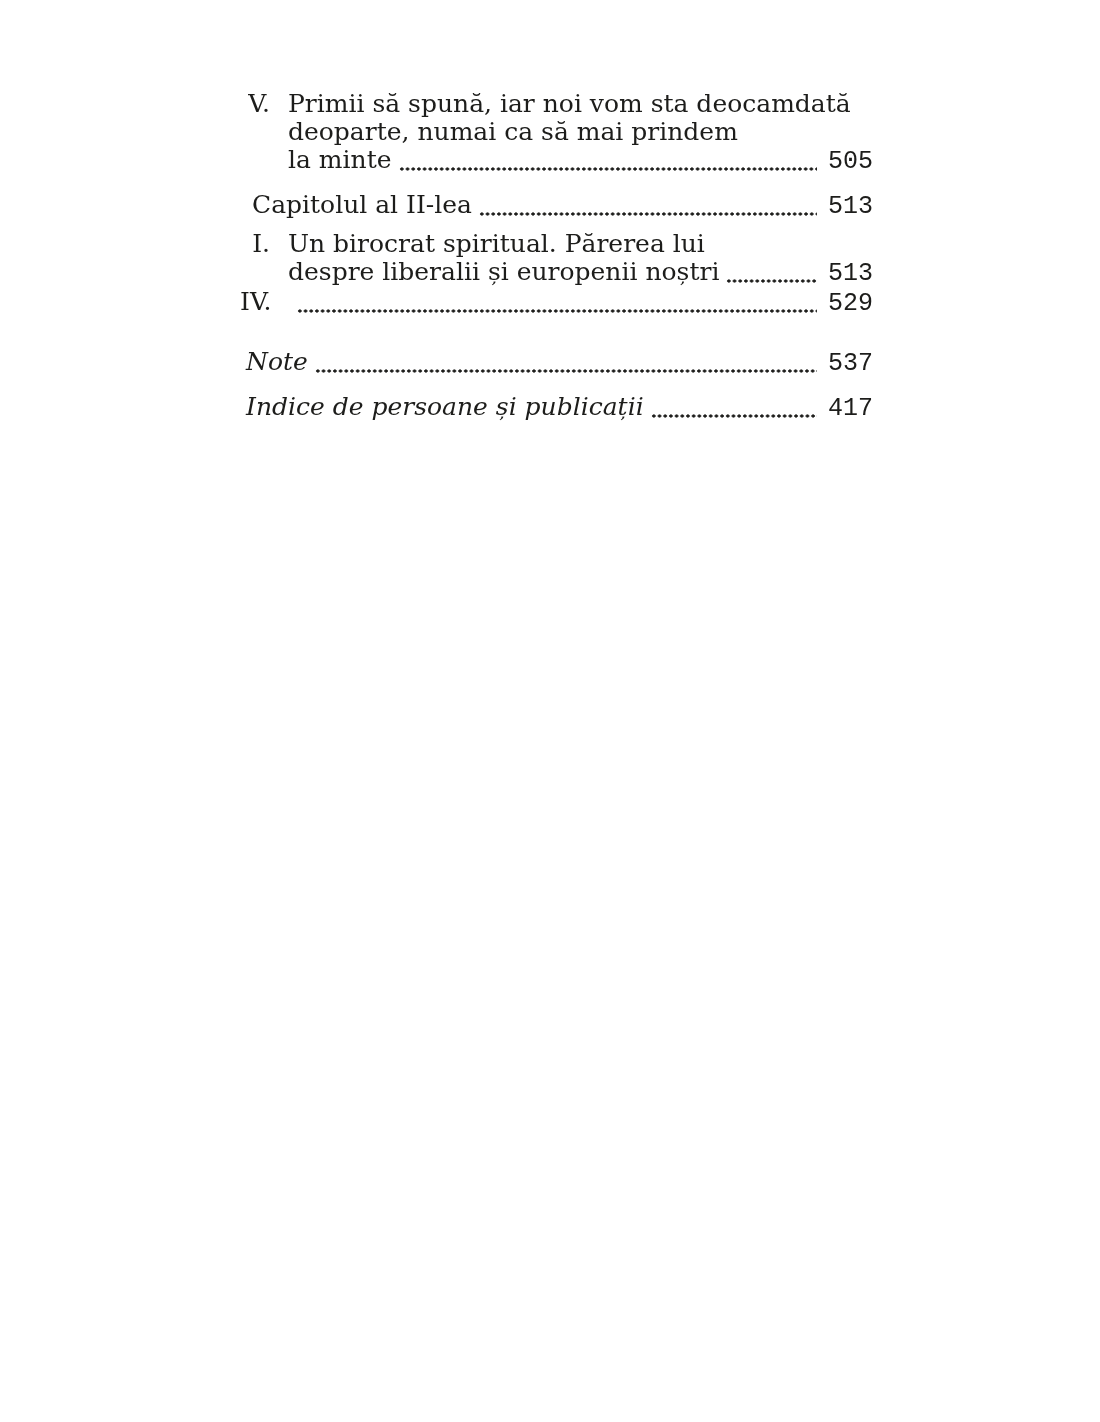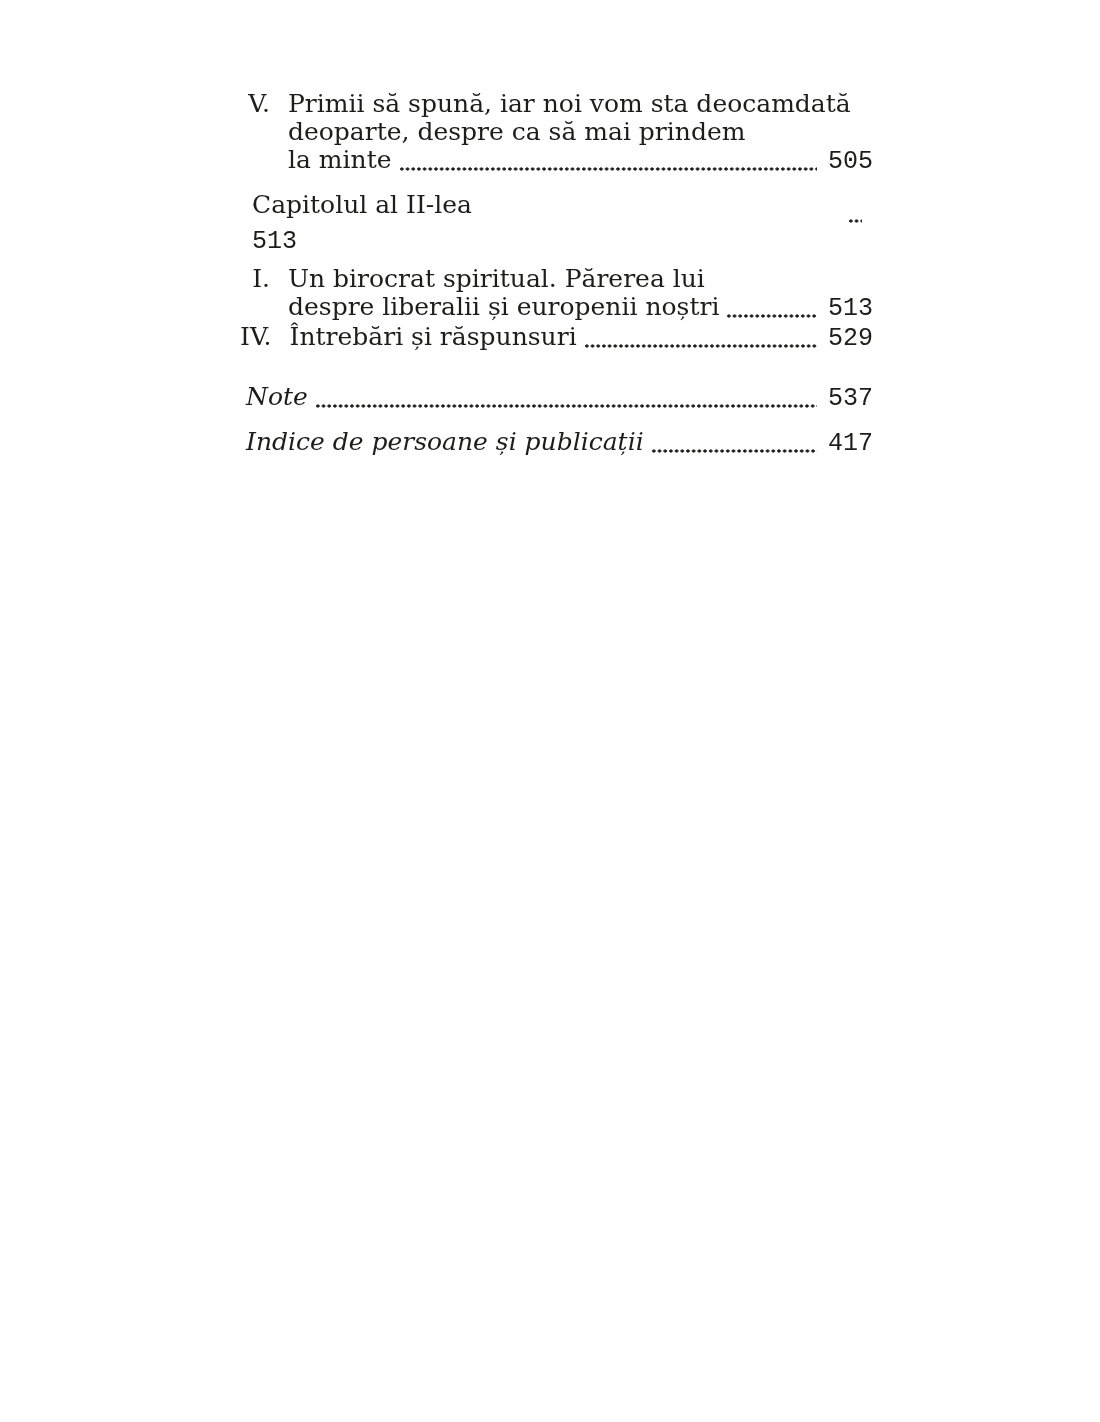--- a/index.html
+++ b/index.html
@@ -31,21 +31,21 @@
   .toc-row { display: flex; align-items: baseline; width: 100%; }
 
   .numeral-col {
     flex: 0 0 48px;
     text-align: right;
     padding-right: 18px;
     white-space: nowrap;
   }
   .line-text { white-space: nowrap; }
 
-  .variant-chapter .toc-row { padding-left: 12px; flex-direction: column; }
+  .variant-chapter .toc-row { padding-left: 12px; }
   .variant-italic  .toc-row { padding-left: 6px; }
   .variant-italic  .line-text { font-style: italic; }
 
   .dots {
     flex: 1 1 auto;
     min-width: 14px;
     margin-left: 7px;
     margin-right: 11px;
     height: 4px;
     align-self: flex-end;
@@ -62,21 +62,21 @@
 
 <div class="page">
   <main class="toc" id="toc-root">
       <section class="toc-entry variant-numbered gap-none">
         <div class="toc-row">
           <span class="numeral-col">V.</span>
           <span class="line-text">Primii să spună, iar noi vom sta deocamdată</span>
         </div>
         <div class="toc-row">
           <span class="numeral-col"></span>
-          <span class="line-text">deoparte, despre ca să mai prindem</span>
+          <span class="line-text">deoparte, numai ca să mai prindem</span>
         </div>
         <div class="toc-row">
           <span class="numeral-col"></span>
           <span class="line-text">la minte</span>
           <span class="dots"></span>
           <span class="page-num">505</span>
         </div>
       </section>
       <section class="toc-entry variant-chapter gap-medium">
         <div class="toc-row">
@@ -93,21 +93,20 @@
         <div class="toc-row">
           <span class="numeral-col"></span>
           <span class="line-text">despre liberalii și europenii noștri</span>
           <span class="dots"></span>
           <span class="page-num">513</span>
         </div>
       </section>
       <section class="toc-entry variant-numbered gap-none">
         <div class="toc-row">
           <span class="numeral-col">IV.</span>
-          <span class="line-text">Întrebări și răspunsuri</span>
           <span class="dots"></span>
           <span class="page-num">529</span>
         </div>
       </section>
       <section class="toc-entry variant-italic gap-large">
         <div class="toc-row">
           <span class="line-text">Note</span>
           <span class="dots"></span>
           <span class="page-num">537</span>
         </div>

